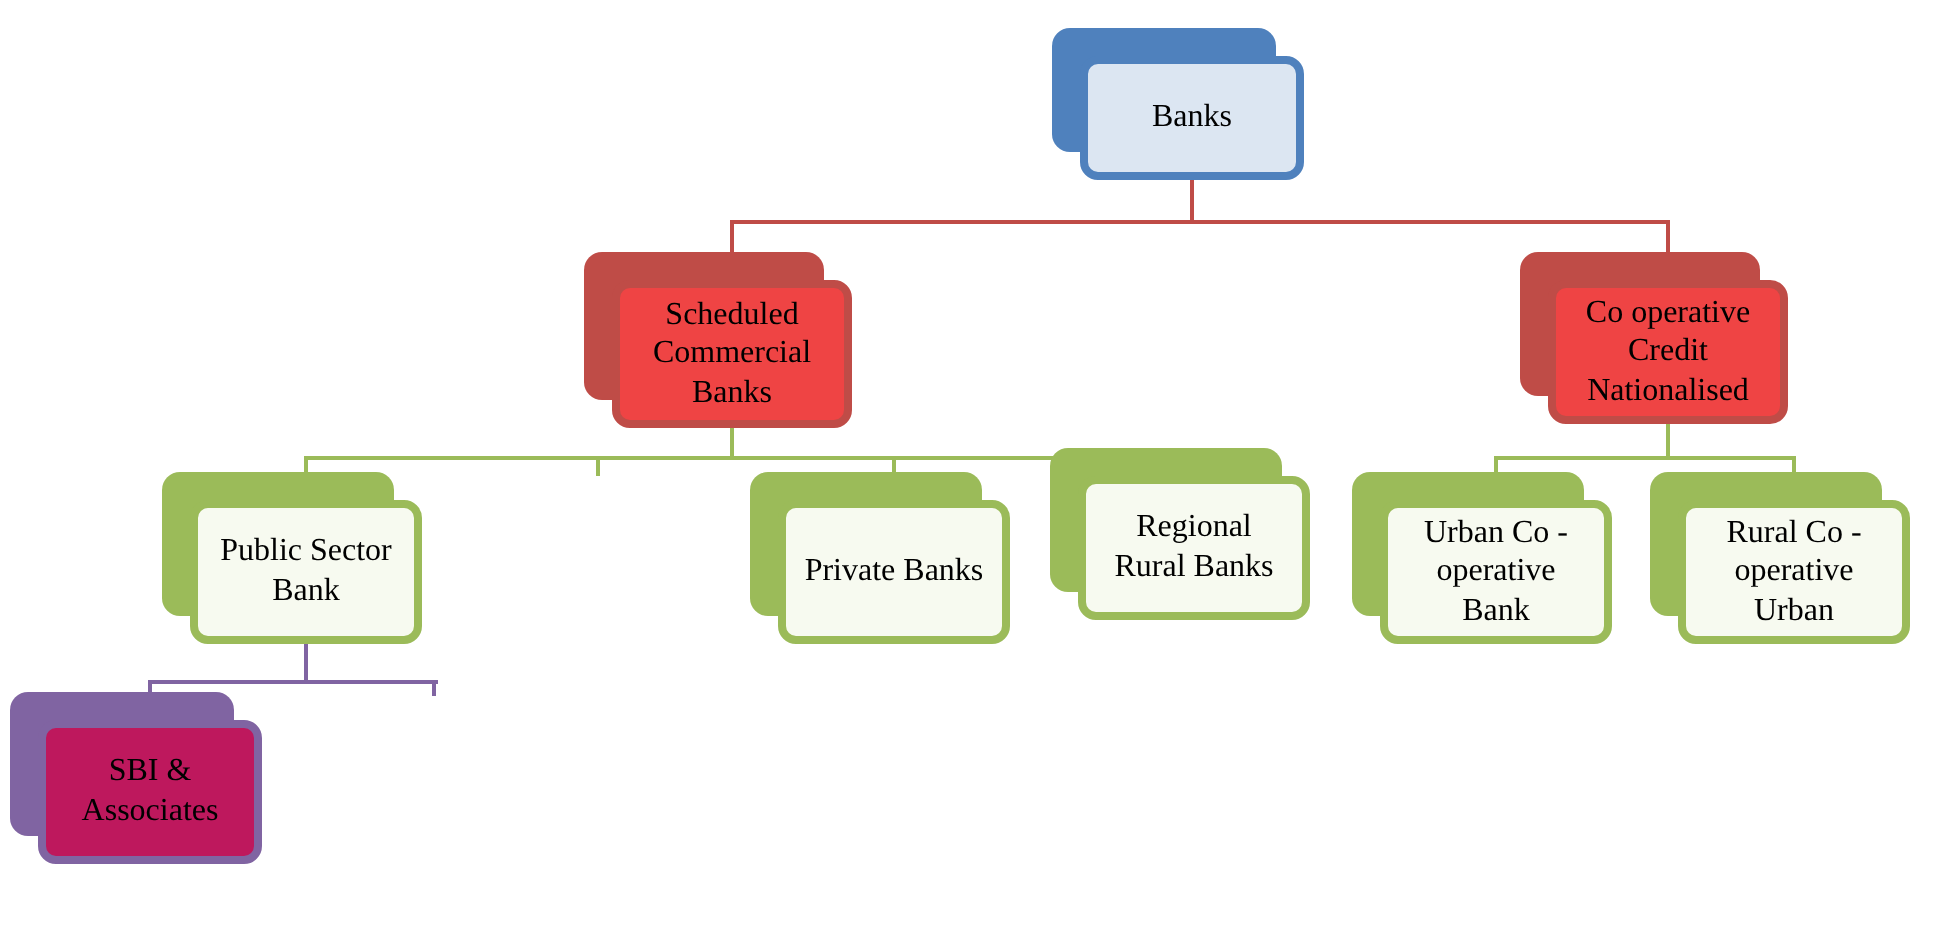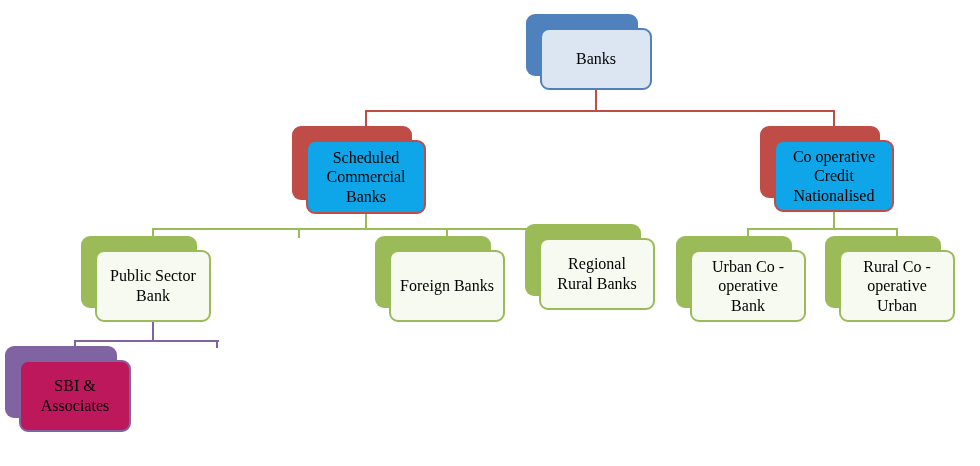--- a/index.html
+++ b/index.html
@@ -25,34 +25,34 @@
     height: 100%;
     border-radius: 9px;
   }
   .front {
     position: absolute;
     left: 0;
     top: 0;
     width: 100%;
     height: 100%;
     border-radius: 9px;
-    border: 2px solid #6d28d9;
+    border: 4px solid #6d28d9;
     box-sizing: border-box;
     display: flex;
     align-items: center;
     justify-content: center;
     text-align: center;
     font-size: 16px;
     line-height: 1.22;
     padding: 4px 9px;
   }
   .blue  > .back  { background: #4f81bd; }
   .blue  > .front { border-color: #4f81bd; background: #dce6f2; }
   .red   > .back  { background: #bf4c47; }
-  .red   > .front { border-color: #bf4c47; background: #0ea5e9; }
+  .red   > .front { border-color: #bf4c47; background: #ef4444; }
   .green > .back  { background: #9bbb59; }
   .green > .front { border-color: #9bbb59; background: #f7faf0; }
   .purple> .back  { background: #8064a2; }
   .purple> .front { border-color: #8064a2; background: #be185d; }
   .line { position: absolute; }
   .line-red    { background: #bf4c47; }
   .line-green  { background: #9bbb59; }
   .line-purple { background: #8064a2; }
 </style>
 </head>
@@ -107,21 +107,21 @@
     <div class="back"></div>
     <div class="front">
       <span>Public Sector Bank</span>
     </div>
   </div>
 
 
   <div class="node green" style="left:389px;top:250px;width:116px;height:72px">
     <div class="back"></div>
     <div class="front">
-      <span>Foreign Banks</span>
+      <span>Private Banks</span>
     </div>
   </div>
 
   <div class="node green" style="left:539px;top:238px;width:116px;height:72px">
     <div class="back"></div>
     <div class="front">
       <span>Regional Rural Banks</span>
     </div>
   </div>
 

